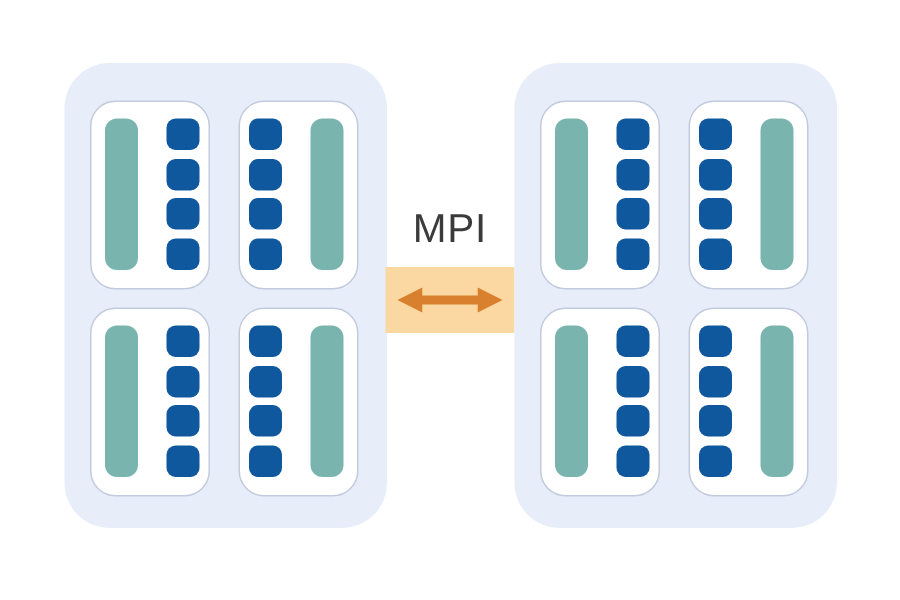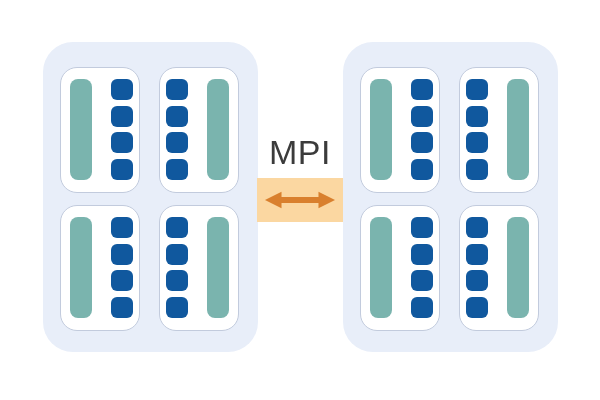--- a/index.html
+++ b/index.html
@@ -62,21 +62,21 @@
     height: 21px;
     background: var(--core, #10589e);
     border-radius: 6px;
   }
   .mpi-label {
     position: absolute;
     left: 257px;
     top: 137px;
     width: 86px;
     text-align: center;
-    font-size: 34px;
+    font-size: 27px;
     line-height: 30px;
     letter-spacing: 0.5px;
     color: var(--label-text, #3b3b3b);
   }
   .band {
     position: absolute;
     left: 257px;
     top: 178px;
     width: 86px;
     height: 44px;

